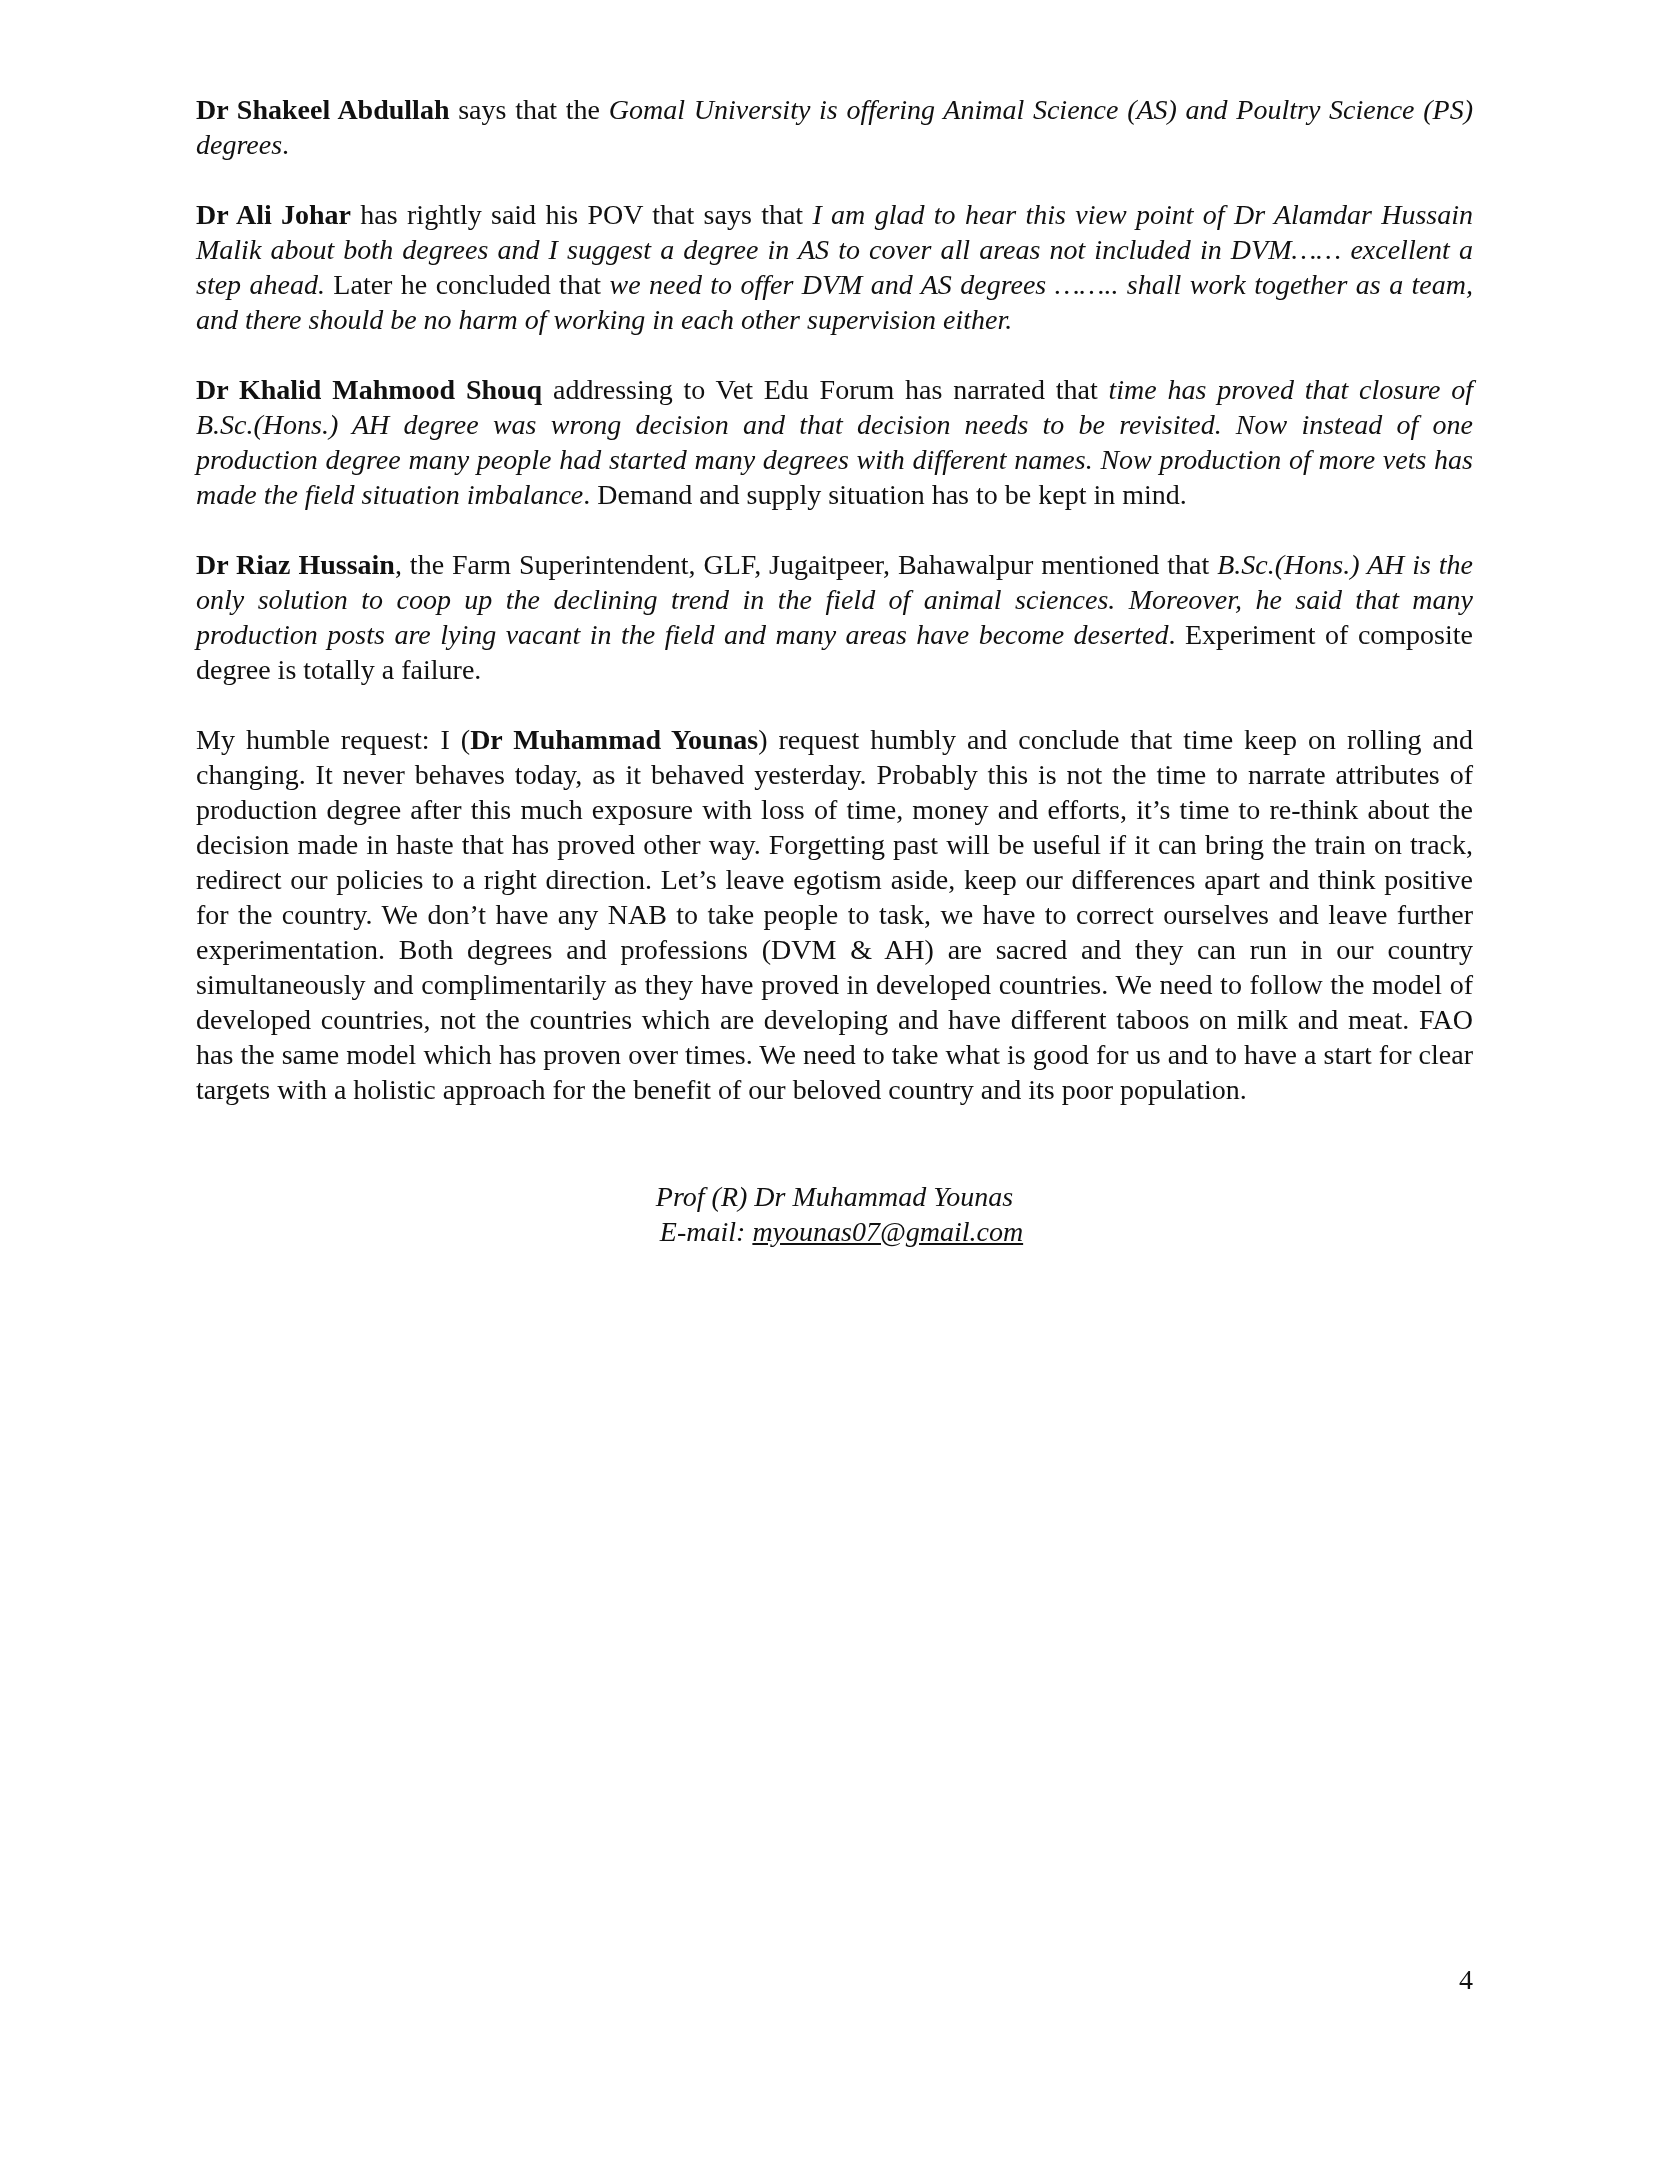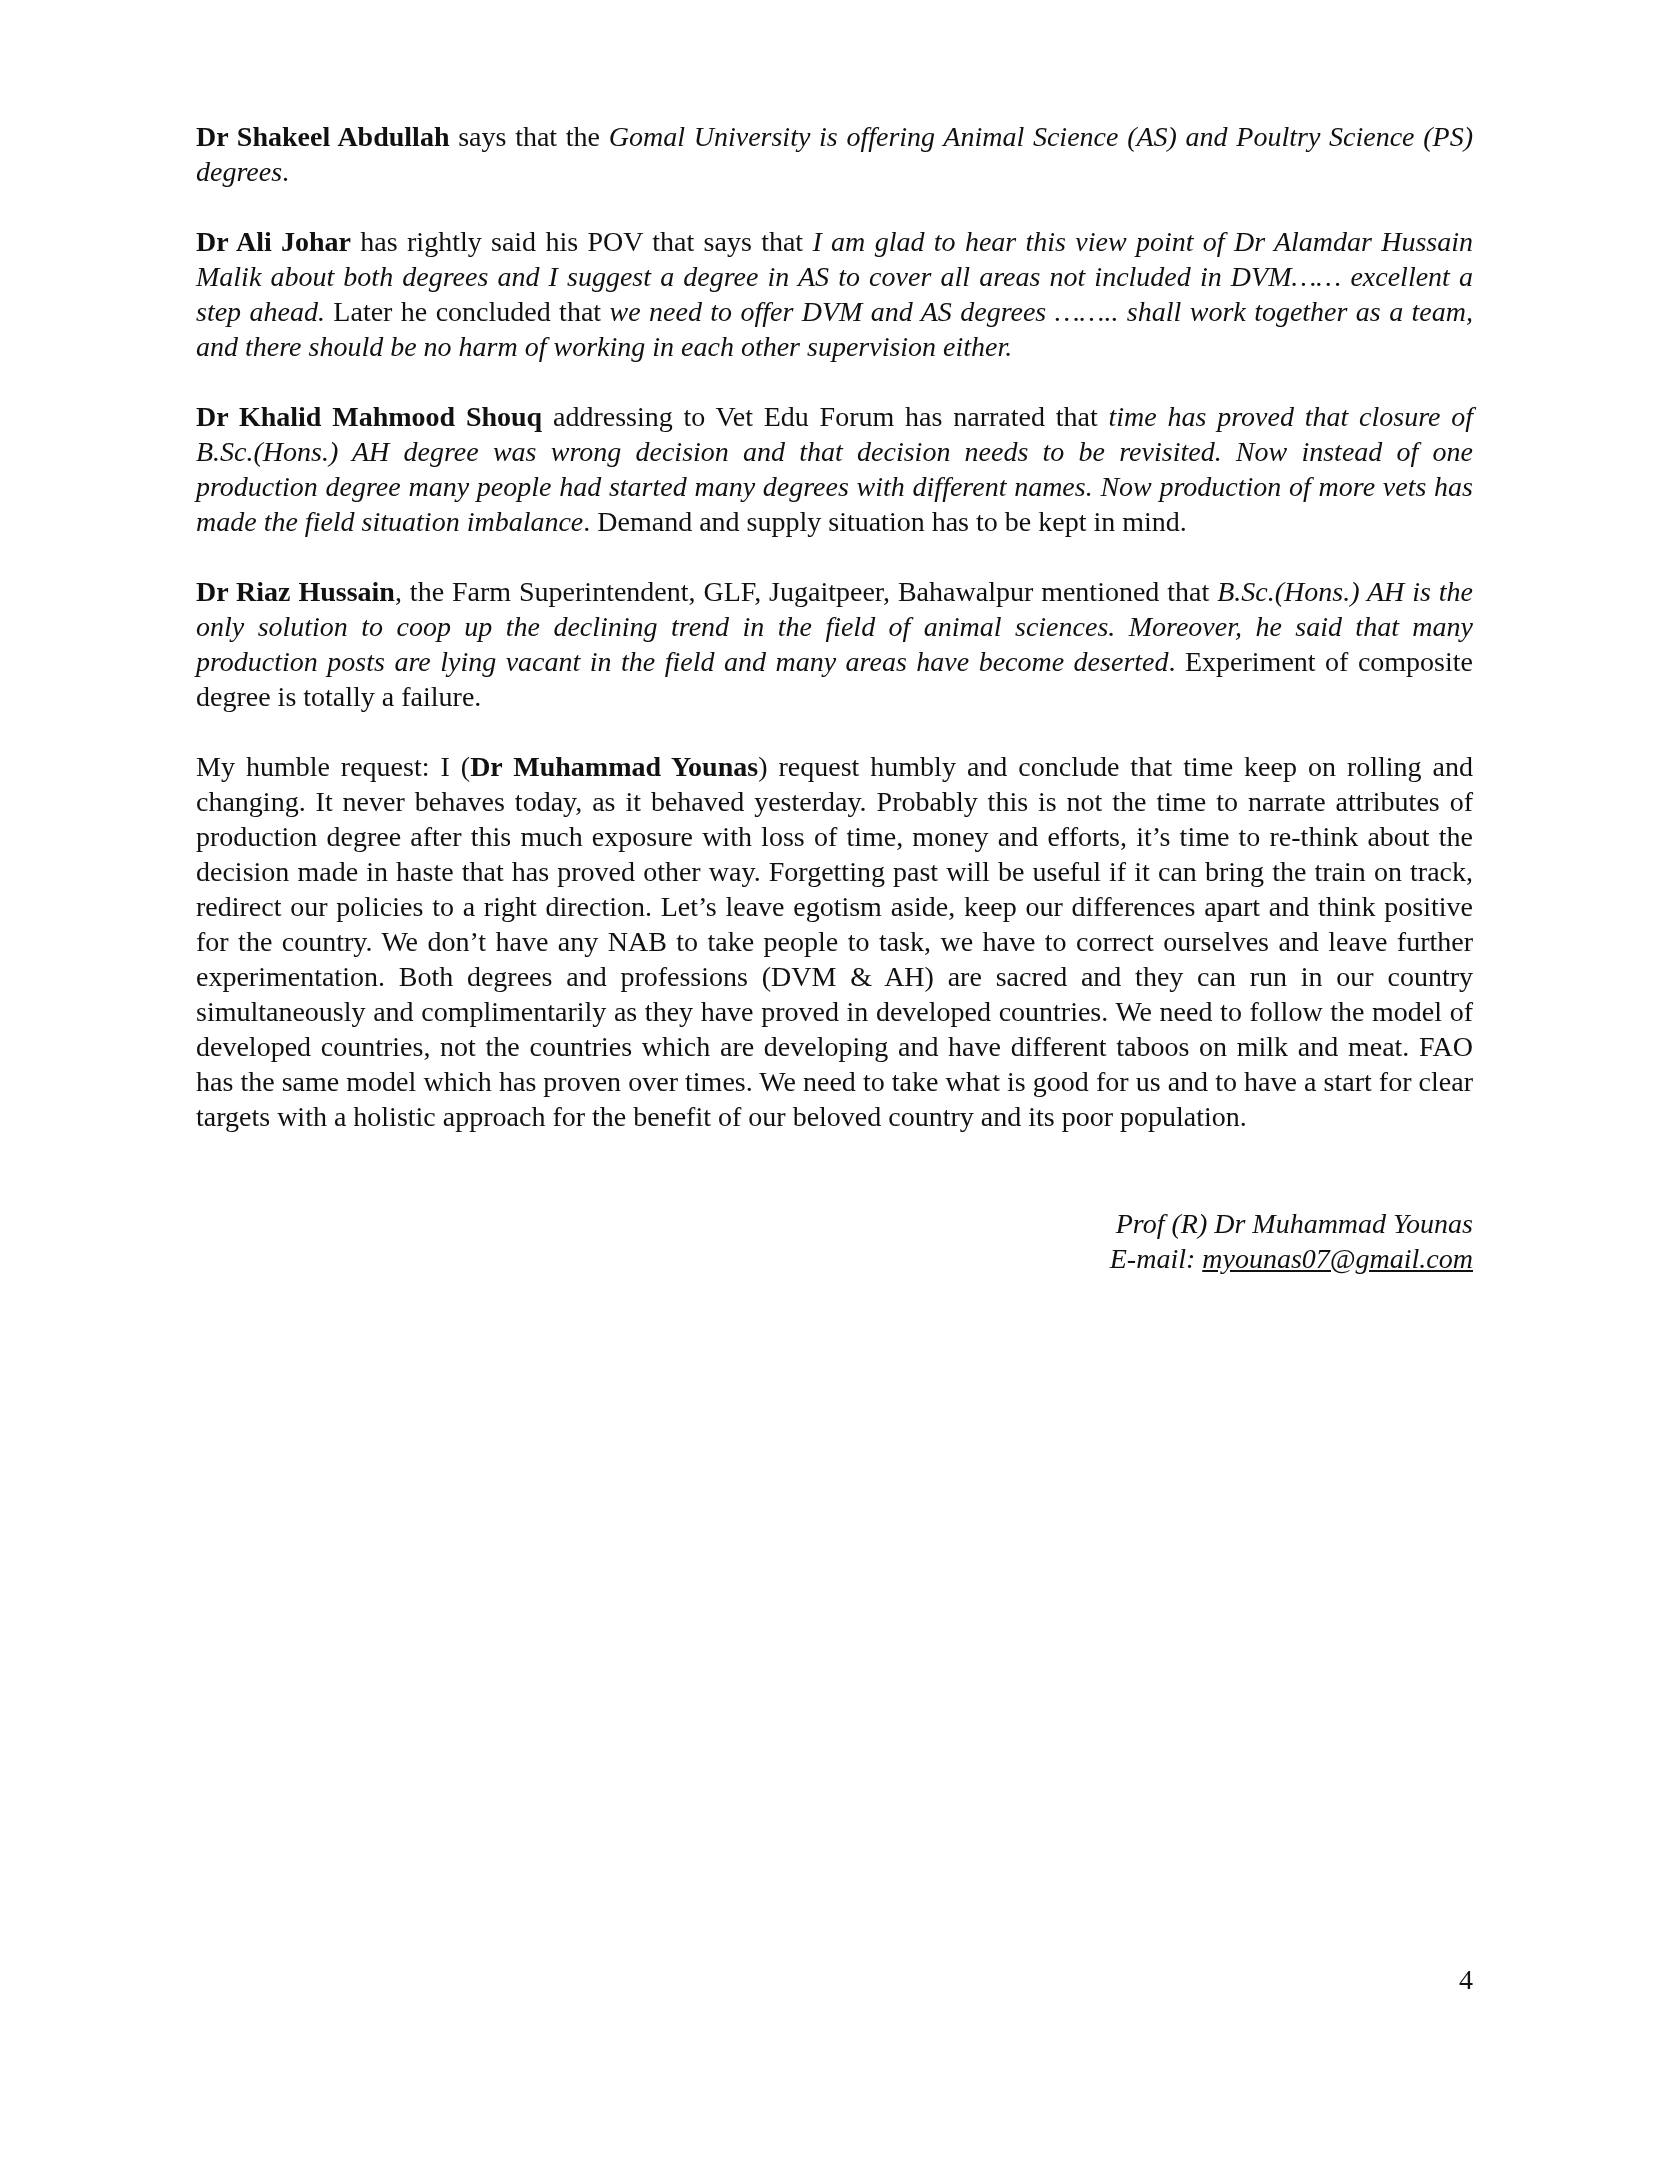--- a/index.html
+++ b/index.html
@@ -8,36 +8,36 @@
     background: #ffffff;
   }
   .page {
     position: relative;
     width: 1669px;
     height: 2160px;
     background: #ffffff;
     font-family: "Liberation Serif", serif;
     color: #111111;
     box-sizing: border-box;
-    padding: 119px 196px 0 196px;
+    padding: 92px 196px 0 196px;
     font-size: 28px;
     line-height: 35px;
   }
   .body-text p {
     margin: 0 0 35px 0;
     text-align: justify;
   }
   .signature {
     margin-top: 72px;
     font-style: italic;
     text-align: left;
   }
   .signature .sig-line {
     margin: 0;
-    text-align: right;
+    text-align: center;
   }
   .page-number {
     position: absolute;
     top: 1962px;
     right: 196px;
     font-size: 28px;
     line-height: 35px;
     color: #111111;
   }
   a.email {

